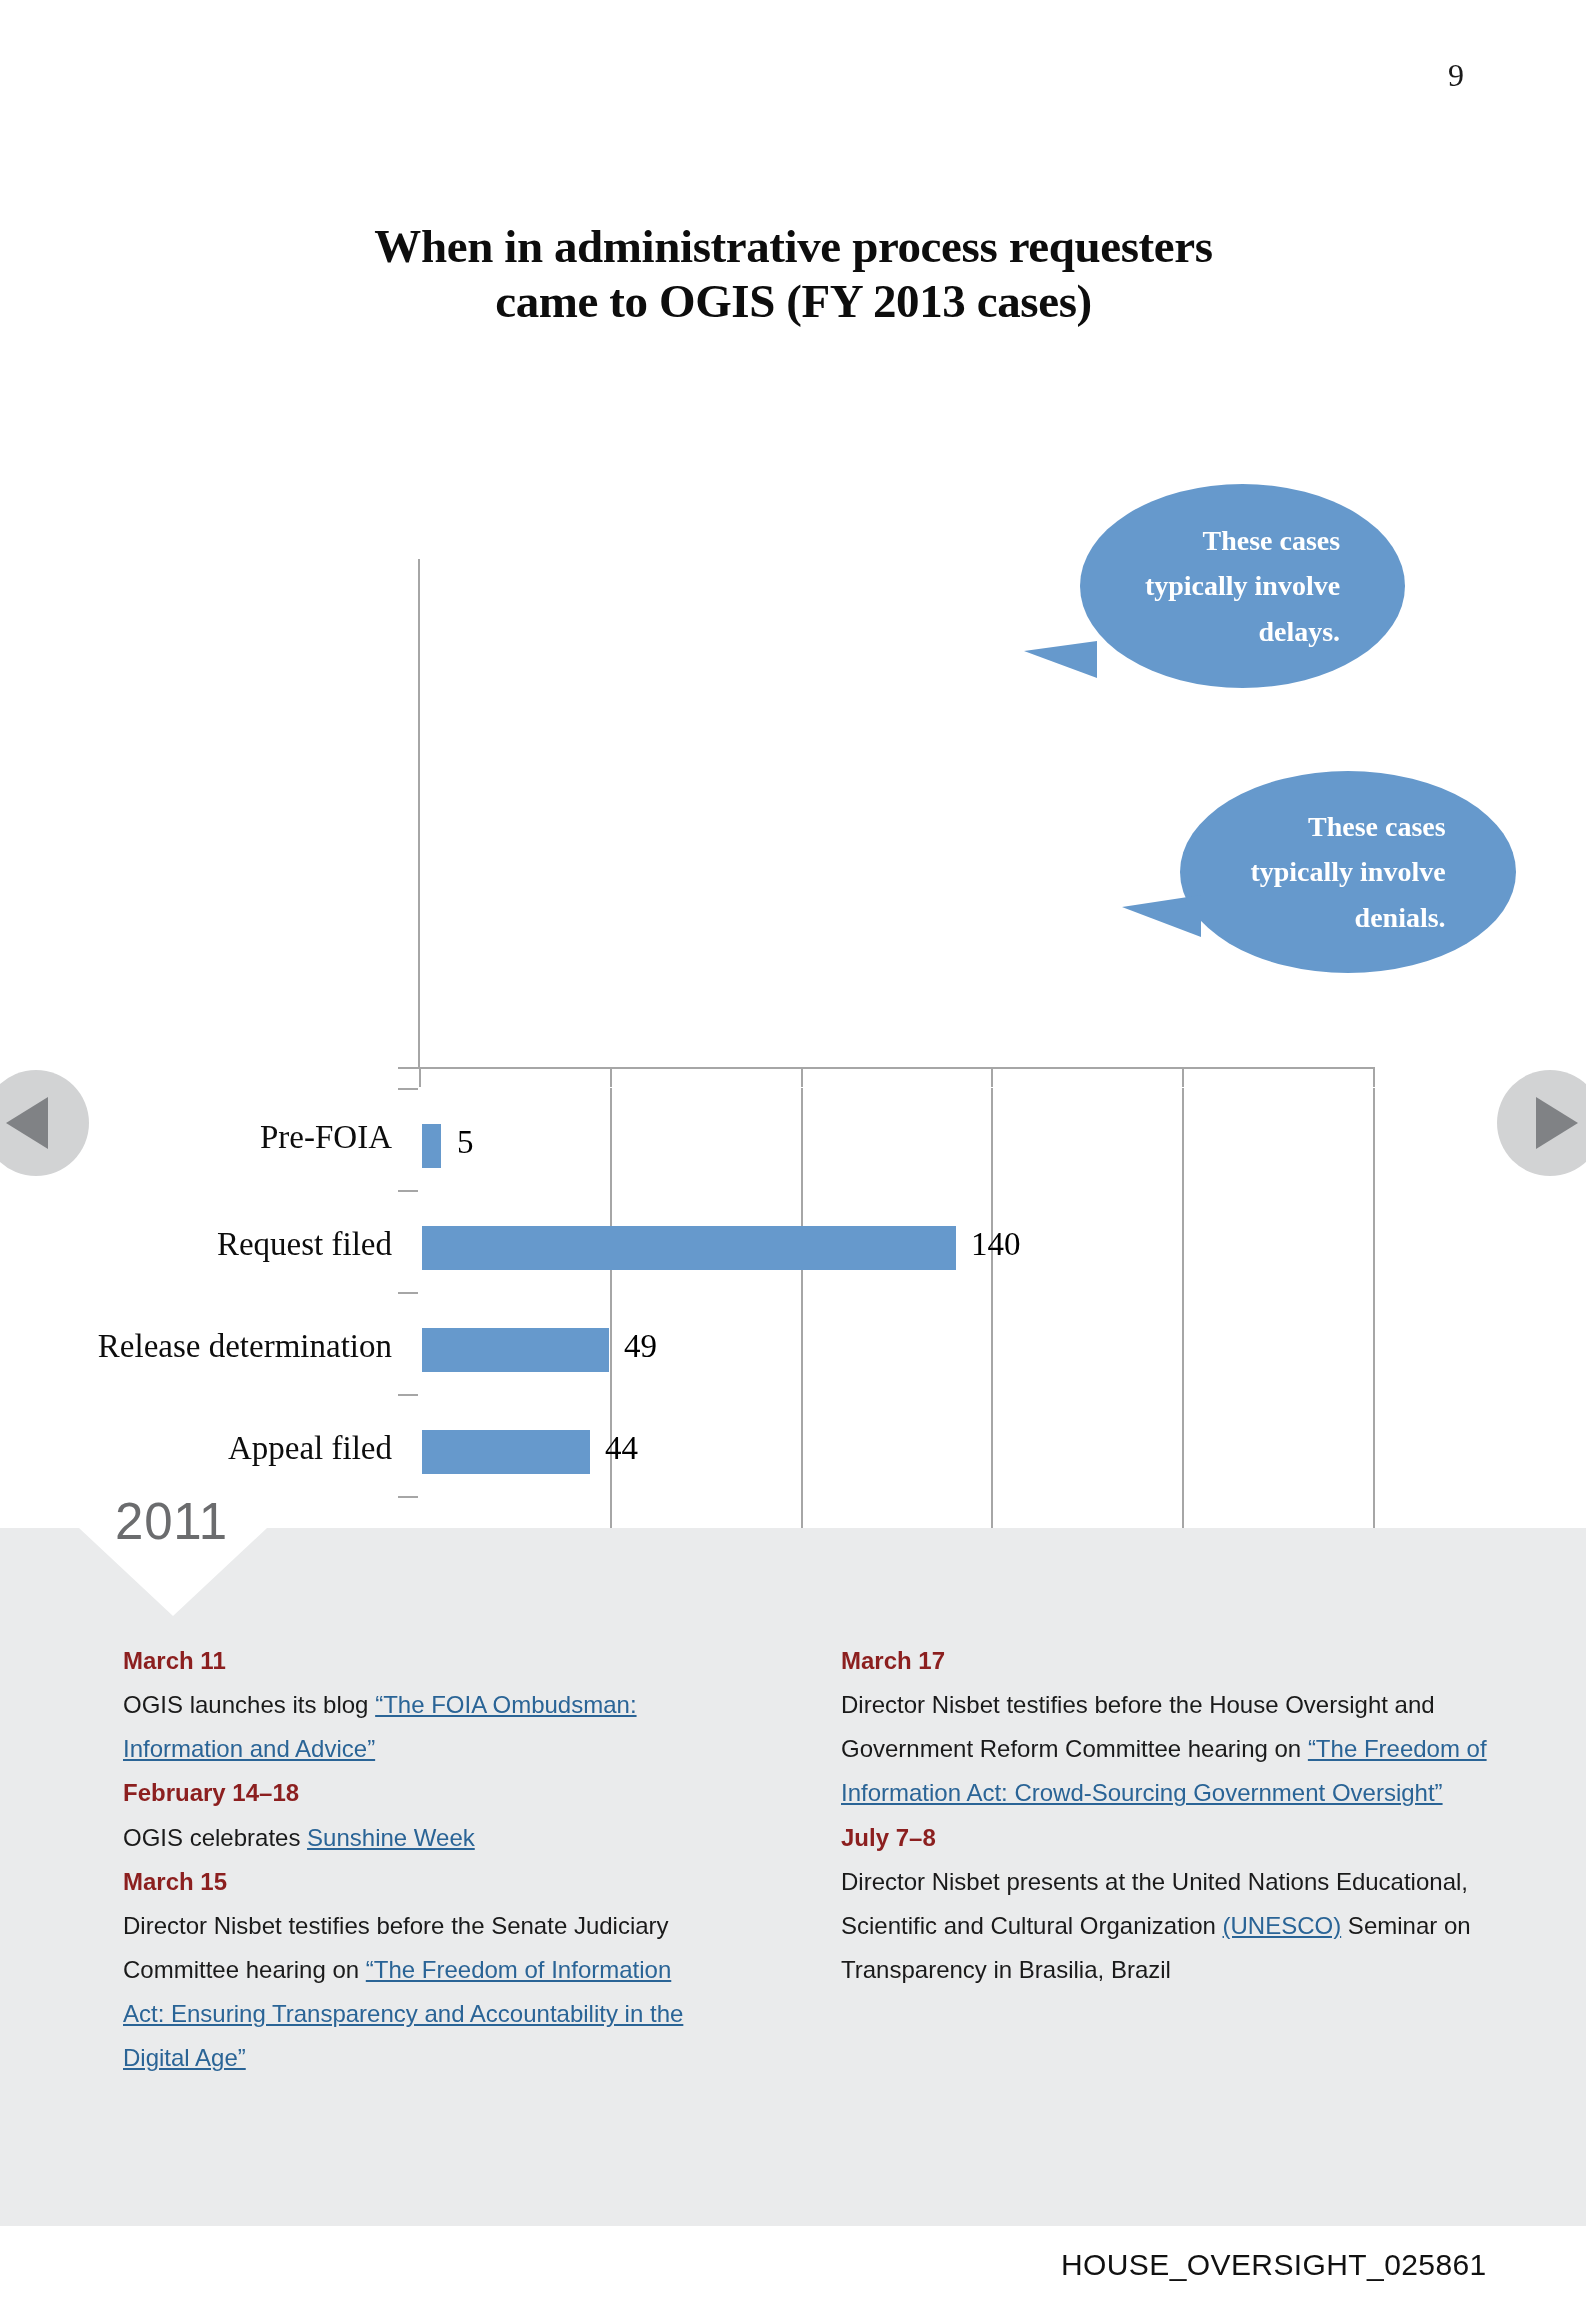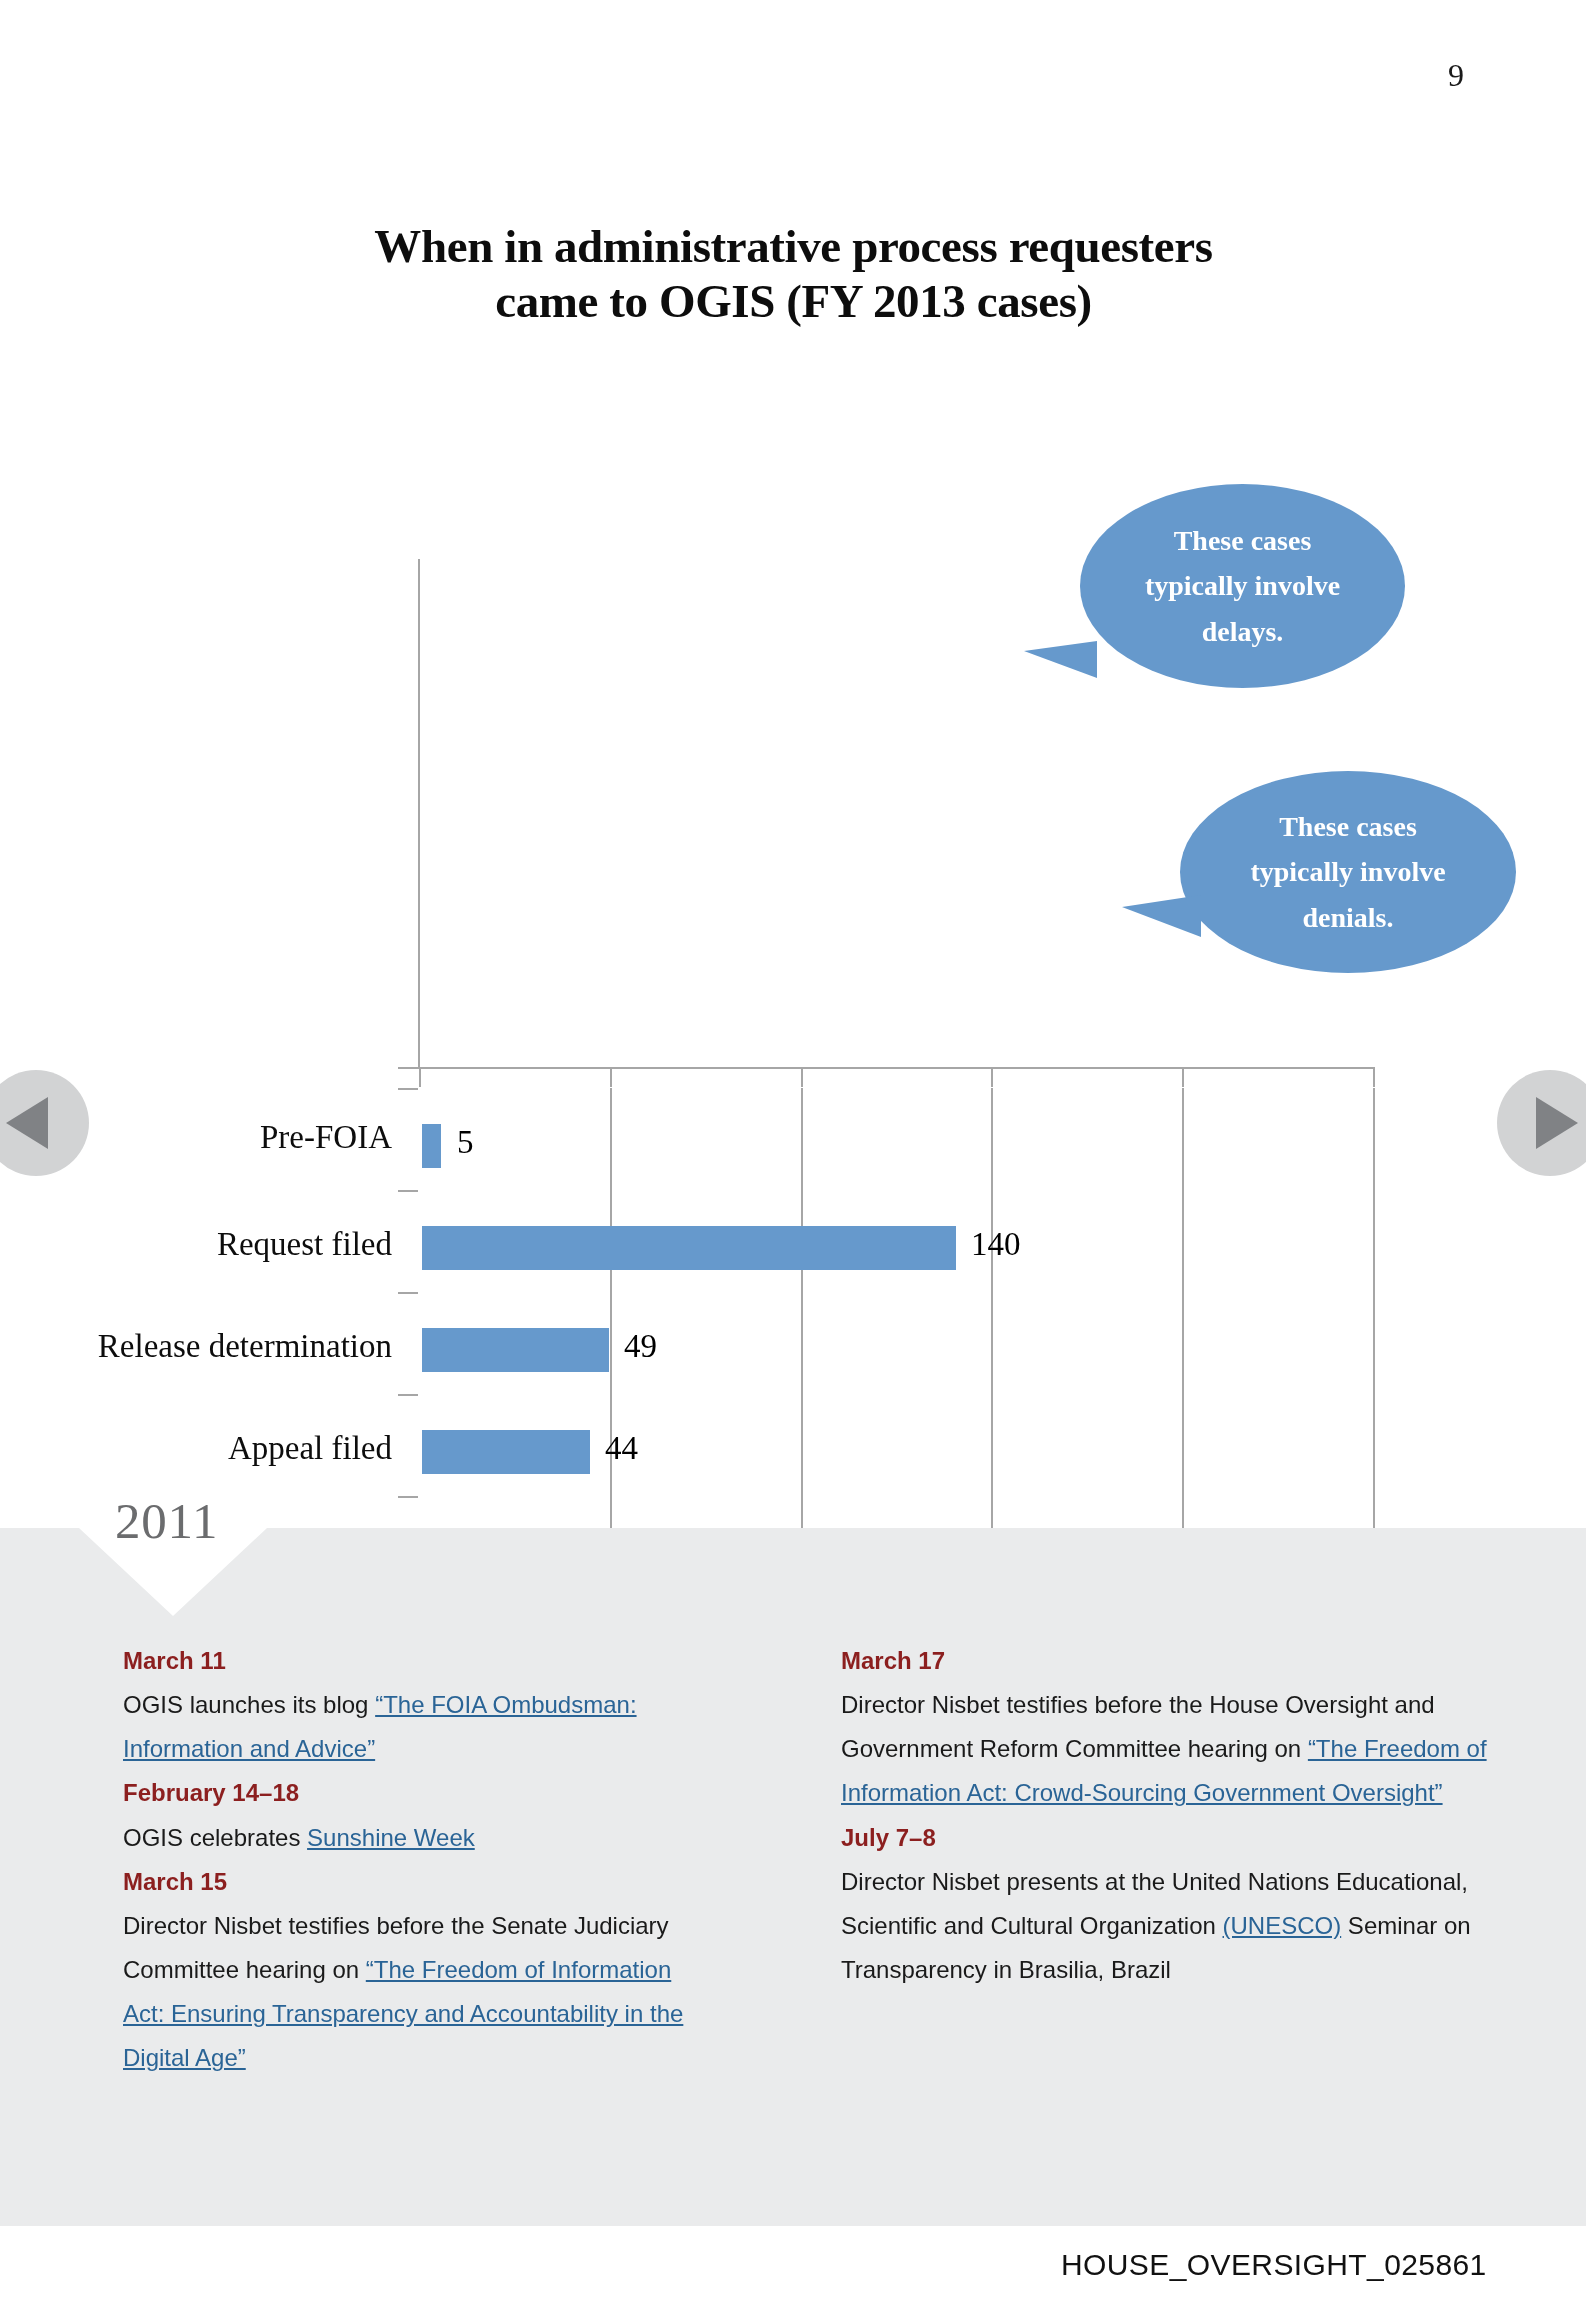--- a/index.html
+++ b/index.html
@@ -69,21 +69,21 @@
     text-align:center;width:121px;
   }
   
   .callout{
     position:absolute;
     background:#6699cc;
     border-radius:50%;
     color:#ffffff;
     font-family:"Liberation Serif", serif;
     font-weight:bold;
-    text-align:center;
+    text-align:right;
     display:flex;align-items:center;justify-content:center;
   }
   .callout .ct{
     display:block;line-height:1.62;font-size:28px;padding:0 35px;
   }
   .callout-tail{
     position:absolute;width:0;height:0;
   }
   
   .navbtn{
@@ -115,21 +115,21 @@
   .notch{
     position:absolute;left:79px;top:1528px;
     width:0;height:0;
     border-left:94px solid transparent;
     border-right:94px solid transparent;
     border-top:88px solid #ffffff;
   }
   .year{
     position:absolute;left:115px;top:1492px;
     font-size:51px;color:#6b6c6e;
-    font-family:Liberation Serif, serif;
+    font-family:Liberation Sans, sans-serif;
     letter-spacing:0.8px;
   }
   .col{
     position:absolute;top:1639px;
     font-size:24px;
     line-height:1.84;
     color:#1a1a1a;
     font-family:"Liberation Sans", sans-serif;
   }
   .col-left{left:123px;width:574px;}

